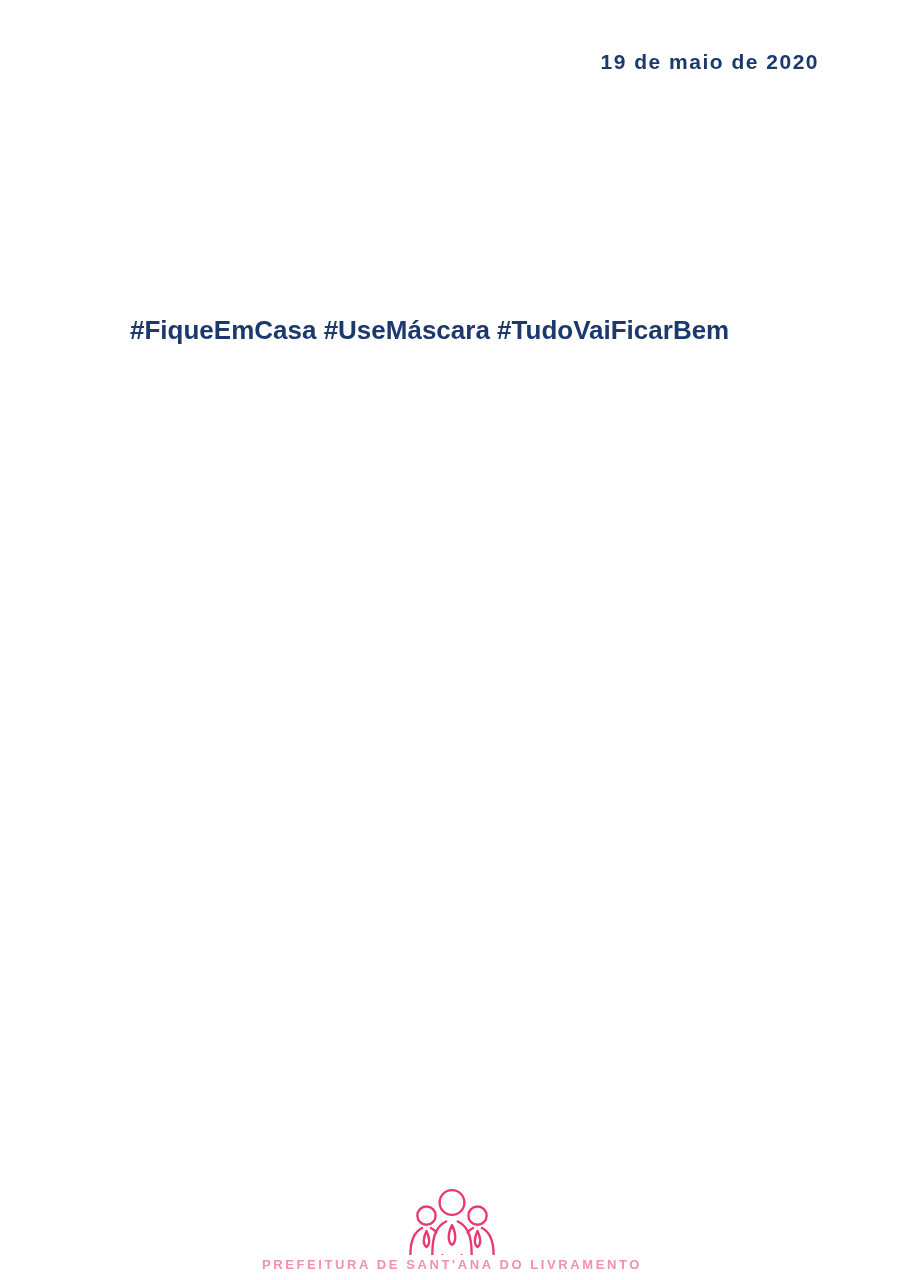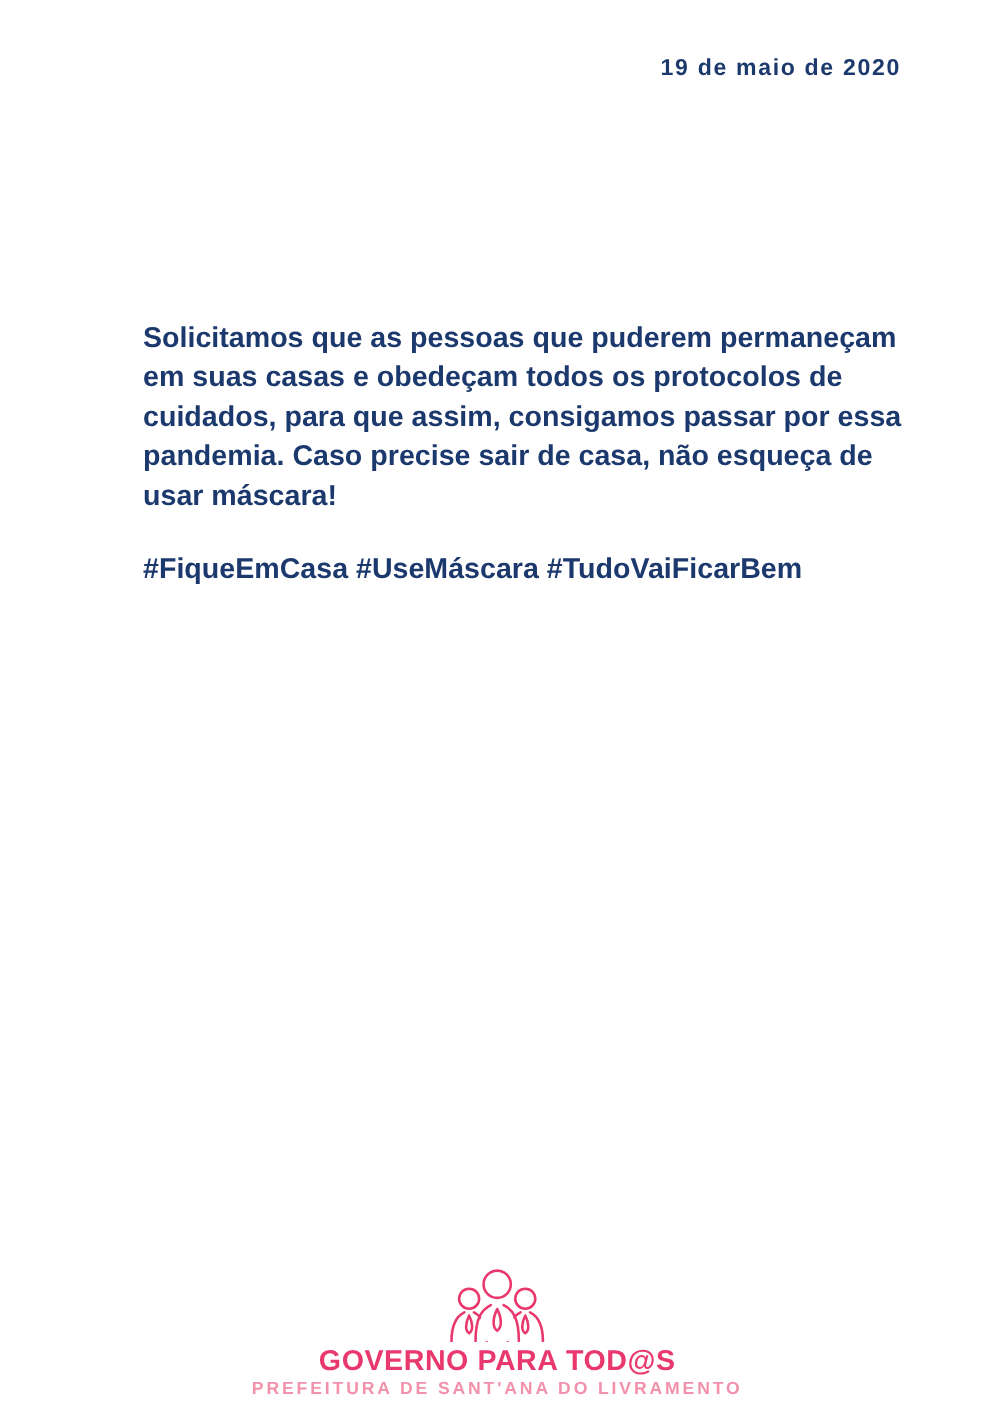--- a/index.html
+++ b/index.html
@@ -80,36 +80,35 @@
     margin: 0 auto -4px auto;
   }
   .logo-title {
     color: var(--logo_pink);
     font-size: 26px;
     font-weight: bold;
     letter-spacing: 0.5px;
   }
   .logo-subtitle {
     color: var(--logo_subtitle_pink);
-    font-size: 16px;
+    font-size: 13px;
     font-weight: bold;
     letter-spacing: 2.6px;
     margin-top: 2px;
   }
 </style>
 </head>
 <body>
 
 <div class="page">
 
   <div class="date">19 de maio de 2020</div>
 
 
   <div class="content">
-    <p>Solicitamos que as pessoas que puderem permaneçam em suas casas e obedeçam todos os protocolos de cuidados, para que assim, consigamos passar por essa pandemia. Caso precise sair de casa, não esqueça de usar máscara!</p>
     <p class="hashtags">#FiqueEmCasa #UseMáscara #TudoVaiFicarBem</p>
   </div>
 
   <div class="footer">
     <span class="people-icon-wrap">
       <svg viewBox="0 0 170 96" width="124" height="70" fill="none" stroke="#e9386e" stroke-width="3.2" stroke-linecap="round">
 
         <circle cx="50" cy="42" r="12.5" fill="#ffffff"></circle>
         <path d="M 28 95 C 28 74 34 64 44 59"></path>
         <path d="M 72 95 C 72 74 66 64 56 59"></path>
@@ -120,17 +119,16 @@
         <path d="M 142 95 C 142 74 136 64 126 59"></path>
         <path d="M 120 63 C 115 73 115 82 120 85 C 125 82 125 73 120 63"></path>
 
         <path d="M 60 95 C 60 66 68 54 85 51 C 102 54 110 66 110 95 Z" fill="#ffffff" stroke="none"></path>
         <circle cx="85" cy="24" r="17" fill="#ffffff"></circle>
         <path d="M 58 95 C 58 67 65 56 77 50"></path>
         <path d="M 112 95 C 112 67 105 56 93 50"></path>
         <path d="M 85 55 C 79 67 79 78 85 82 C 91 78 91 67 85 55"></path>
       </svg>
     </span>
-    <div class="logo-title">GOVERNO PARA TOD@S</div>
     <div class="logo-subtitle">PREFEITURA DE SANT'ANA DO LIVRAMENTO</div>
   </div>
 
 </div>
 
 </body></html>

